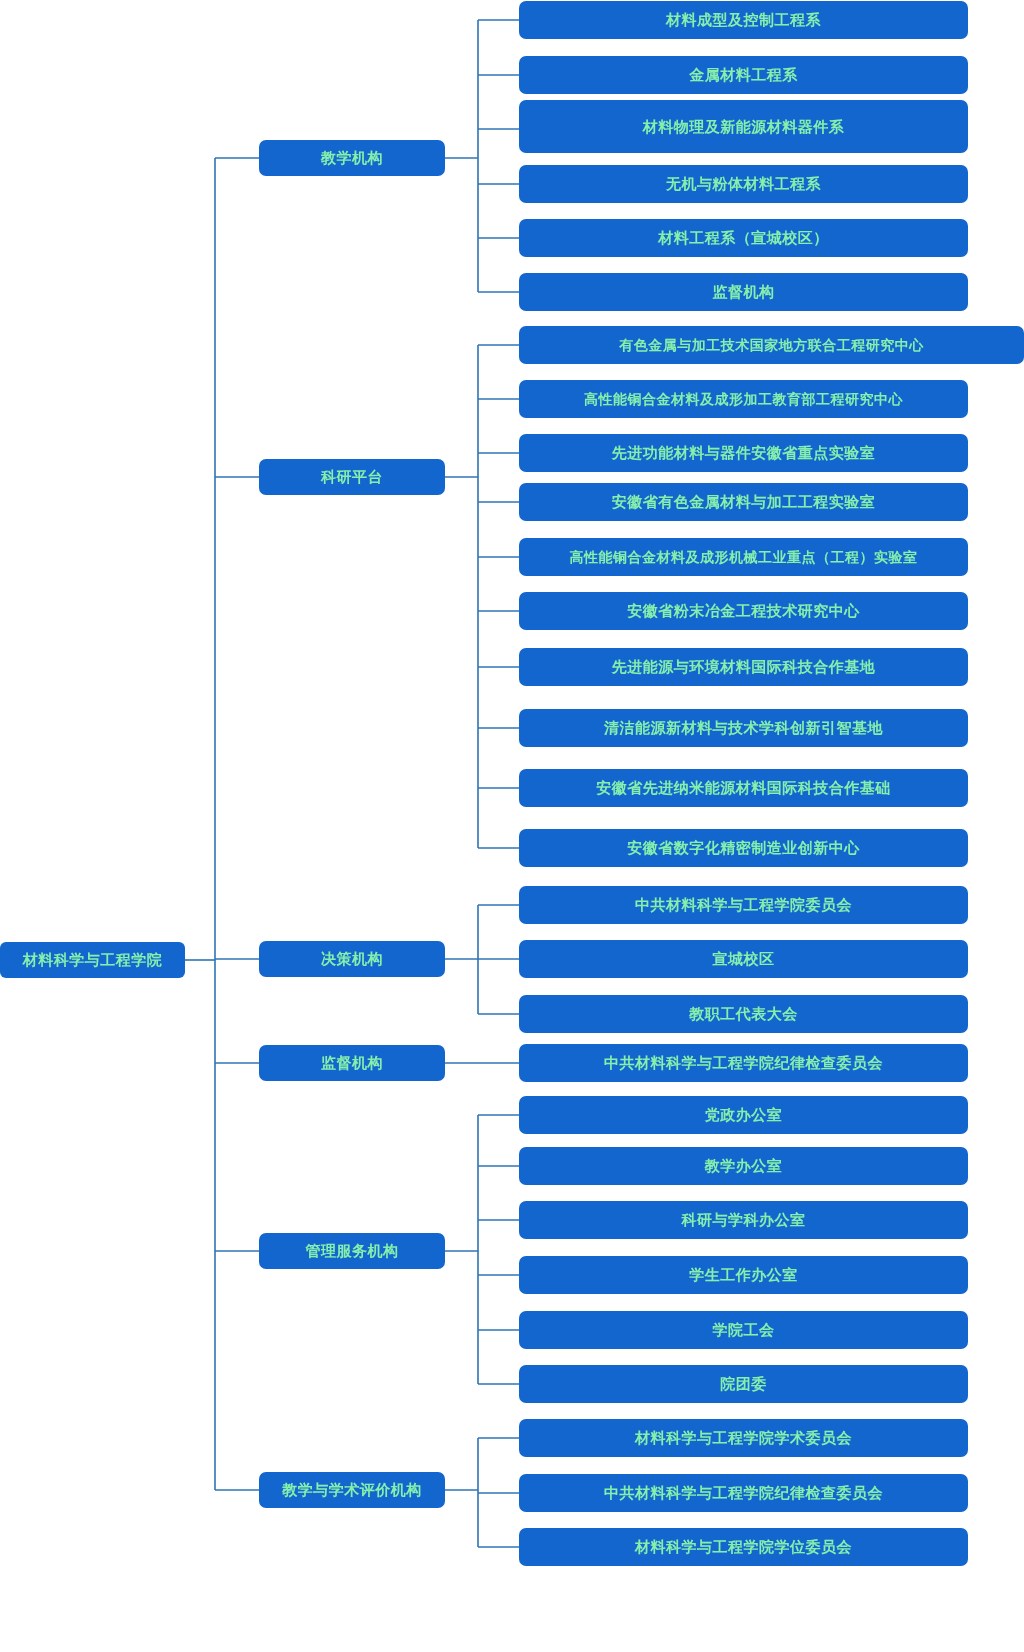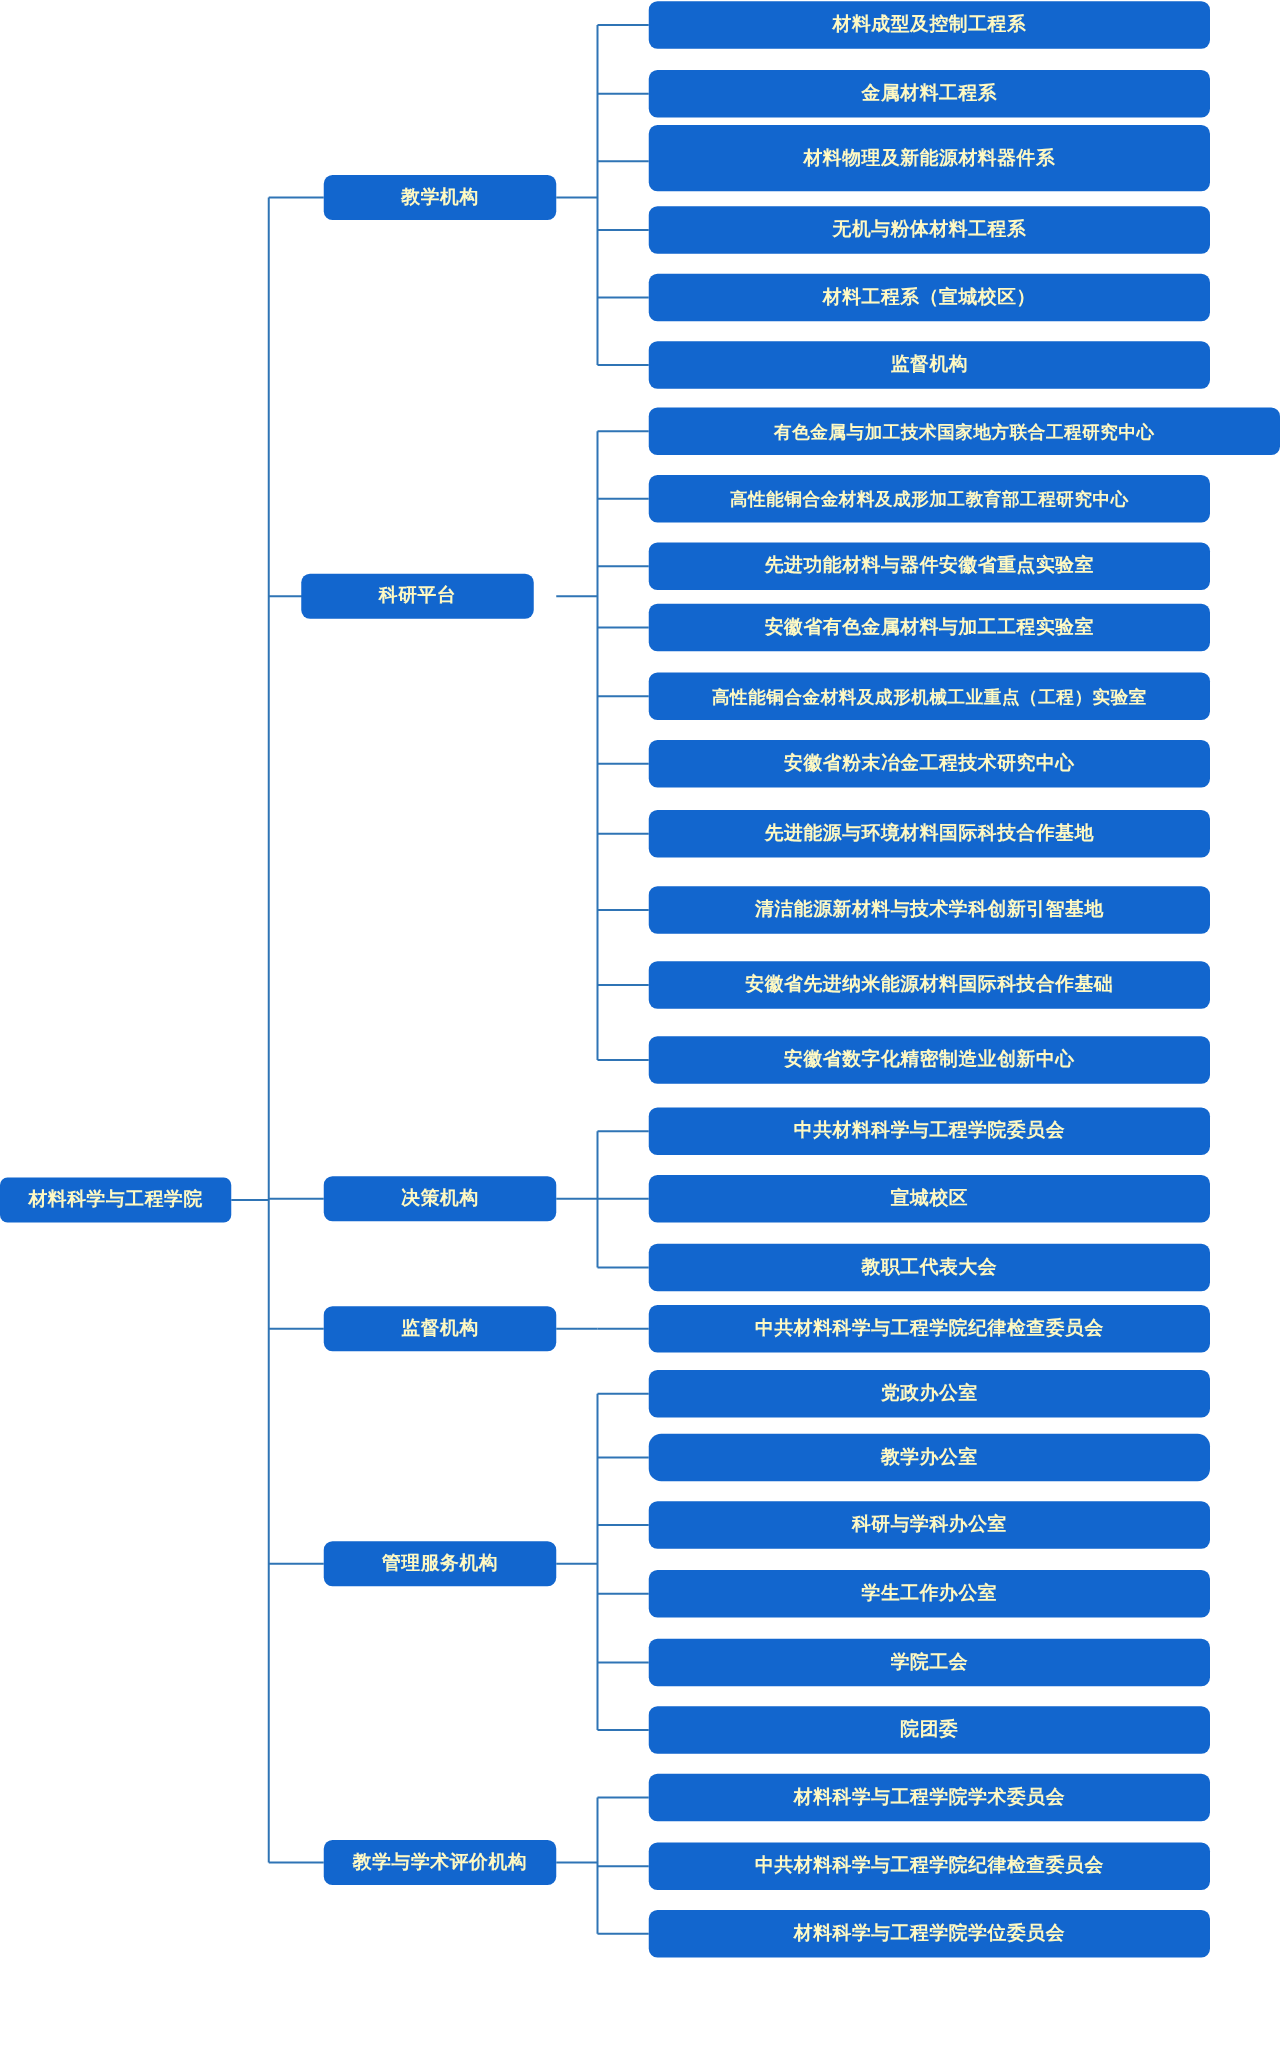--- a/index.html
+++ b/index.html
@@ -28,21 +28,21 @@
     stroke:#2f74b5;
     stroke-width:1.6;
     shape-rendering:geometricPrecision;
   }
   
   .node{
     position:absolute;
     z-index:2;
     box-sizing:border-box;
     background:#1266ce;
-    color:#fef9c3;
+    color:#86efac;
     border-radius:7px;
     display:flex;
     align-items:center;
     justify-content:center;
     text-align:center;
     font-weight:bold;
     letter-spacing:0.5px;
     line-height:1.15;
     padding:0 8px;
     overflow:hidden;
@@ -114,21 +114,21 @@
       <path d="M 445 1490 H 478"></path>
       <path d="M 478 1438 V 1547"></path>
       <path d="M 478 1438 H 519"></path>
       <path d="M 478 1493 H 519"></path>
       <path d="M 478 1547 H 519"></path>
     </svg>
 
   <div class="node root" style="left:0px; top:942px; width:185px; height:36px;">材料科学与工程学院</div>
 
   <div class="node cat" style="left:259px; top:140px; width:186px; height:36px;">教学机构</div>
-  <div class="node cat" style="left:241px; top:459px; width:186px; height:36px;">科研平台</div>
+  <div class="node cat" style="left:259px; top:459px; width:186px; height:36px;">科研平台</div>
   <div class="node cat" style="left:259px; top:941px; width:186px; height:36px;">决策机构</div>
   <div class="node cat" style="left:259px; top:1045px; width:186px; height:36px;">监督机构</div>
   <div class="node cat" style="left:259px; top:1233px; width:186px; height:36px;">管理服务机构</div>
   <div class="node cat" style="left:259px; top:1472px; width:186px; height:36px;">教学与学术评价机构</div>
 
   <div id="leaf-layer">
       <div class="node leaf" style="left: 519px; top: 1px; width: 449px; height: 38px;">材料成型及控制工程系</div>
       <div class="node leaf" style="left: 519px; top: 56px; width: 449px; height: 38px;">金属材料工程系</div>
       <div class="node leaf" style="left: 519px; top: 100px; width: 449px; height: 53px;">材料物理及新能源材料器件系</div>
       <div class="node leaf" style="left: 519px; top: 165px; width: 449px; height: 38px;">无机与粉体材料工程系</div>
@@ -142,21 +142,21 @@
       <div class="node leaf" style="left: 519px; top: 592px; width: 449px; height: 38px;">安徽省粉末冶金工程技术研究中心</div>
       <div class="node leaf" style="left: 519px; top: 648px; width: 449px; height: 38px;">先进能源与环境材料国际科技合作基地</div>
       <div class="node leaf" style="left: 519px; top: 709px; width: 449px; height: 38px;">清洁能源新材料与技术学科创新引智基地</div>
       <div class="node leaf" style="left: 519px; top: 769px; width: 449px; height: 38px;">安徽省先进纳米能源材料国际科技合作基础</div>
       <div class="node leaf" style="left: 519px; top: 829px; width: 449px; height: 38px;">安徽省数字化精密制造业创新中心</div>
       <div class="node leaf" style="left: 519px; top: 886px; width: 449px; height: 38px;">中共材料科学与工程学院委员会</div>
       <div class="node leaf" style="left: 519px; top: 940px; width: 449px; height: 38px;">宣城校区</div>
       <div class="node leaf" style="left: 519px; top: 995px; width: 449px; height: 38px;">教职工代表大会</div>
       <div class="node leaf" style="left: 519px; top: 1044px; width: 449px; height: 38px;">中共材料科学与工程学院纪律检查委员会</div>
       <div class="node leaf" style="left: 519px; top: 1096px; width: 449px; height: 38px;">党政办公室</div>
-      <div class="node leaf" style="left: 519px; top: 1147px; width: 449px; height: 38px; border-radius: 10px;">教学办公室</div>
+      <div class="node leaf" style="left: 519px; top: 1147px; width: 449px; height: 38px;">教学办公室</div>
       <div class="node leaf" style="left: 519px; top: 1201px; width: 449px; height: 38px;">科研与学科办公室</div>
       <div class="node leaf" style="left: 519px; top: 1256px; width: 449px; height: 38px;">学生工作办公室</div>
       <div class="node leaf" style="left: 519px; top: 1311px; width: 449px; height: 38px;">学院工会</div>
       <div class="node leaf" style="left: 519px; top: 1365px; width: 449px; height: 38px;">院团委</div>
       <div class="node leaf" style="left: 519px; top: 1419px; width: 449px; height: 38px;">材料科学与工程学院学术委员会</div>
       <div class="node leaf" style="left: 519px; top: 1474px; width: 449px; height: 38px;">中共材料科学与工程学院纪律检查委员会</div>
       <div class="node leaf" style="left: 519px; top: 1528px; width: 449px; height: 38px;">材料科学与工程学院学位委员会</div>
     </div>
 
 </div>

